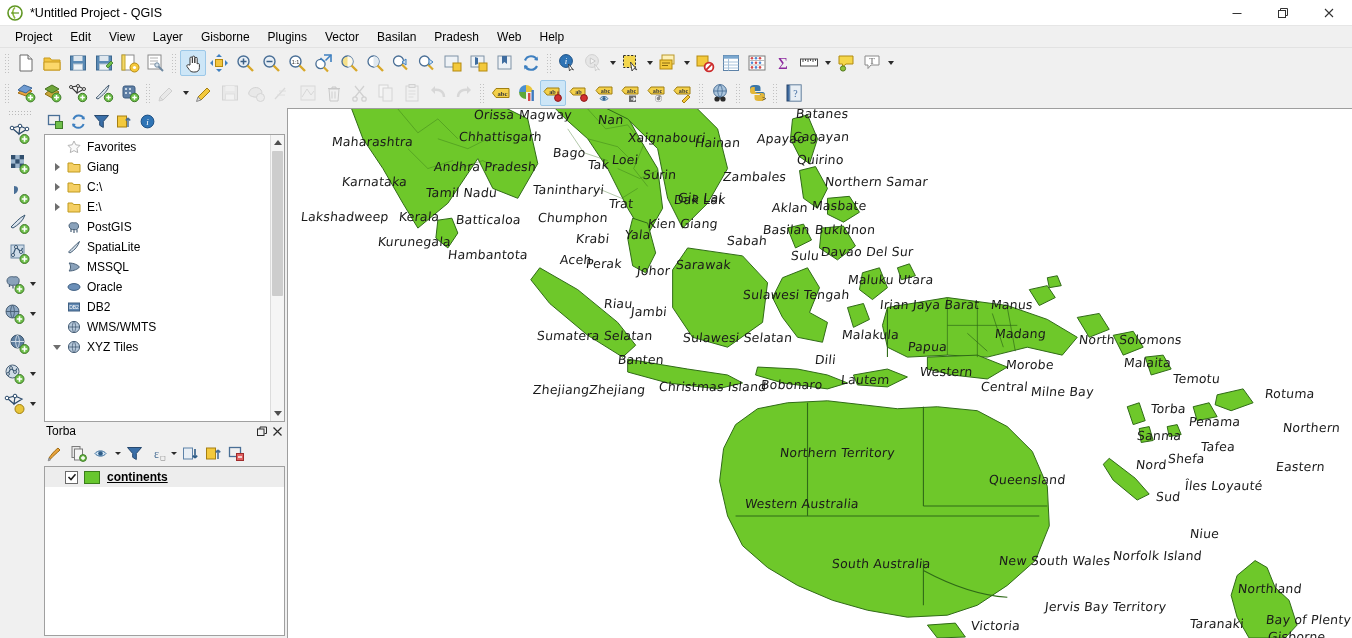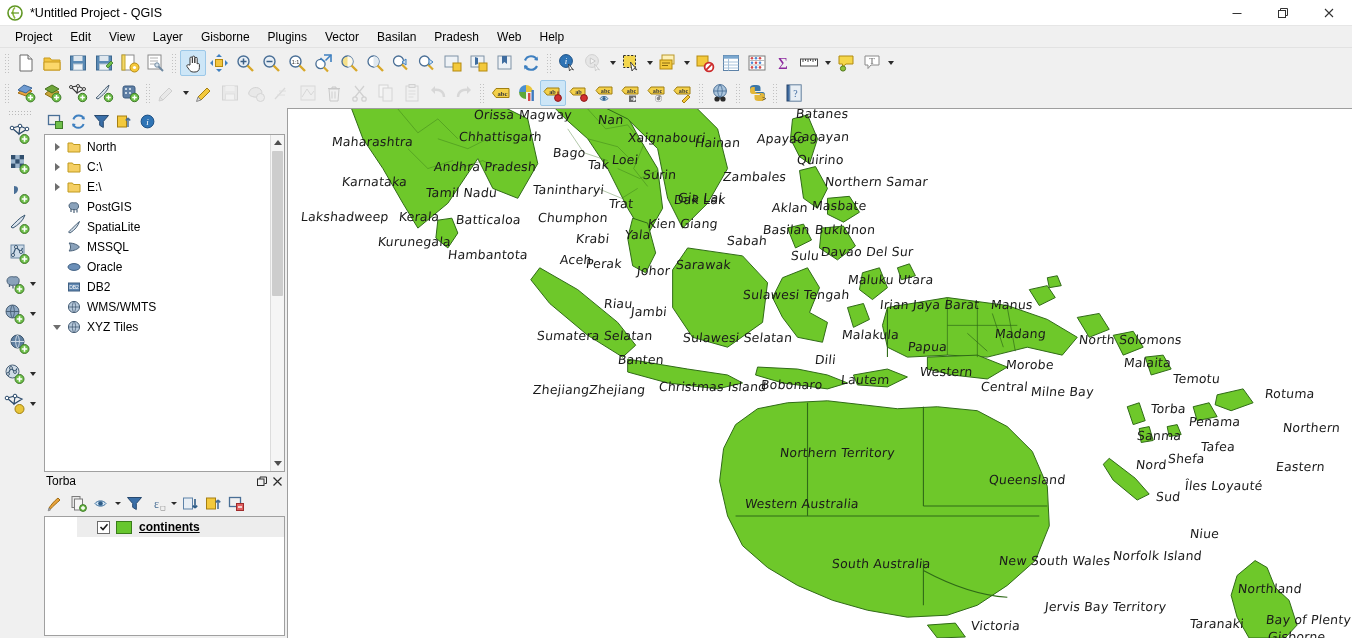--- a/index.html
+++ b/index.html
@@ -141,22 +141,22 @@
     display:flex; flex-direction:column; align-items:center; justify-content:space-between;
     padding: 1px 0;
   }
   .vsarrow { width:13px; height:13px; display:flex; align-items:center; justify-content:center; }
   .vsarrow i { width:0;height:0;border-left:4px solid transparent;border-right:4px solid transparent; }
   .vsarrow.up i { border-bottom:5px solid #505050; }
   .vsarrow.dn i { border-top:5px solid #505050; }
   .vsthumb { position:absolute; right:1px; width:11px; background:#cdcdcd; border-radius:1px; }
 
   .layers-wrap {
-    height: 120px; background:#ffffff; border:1px solid #a0a0a0;
-    margin: 0 2px 2px 4px; overflow:hidden;padding-left:32px;
+    height: 170px; background:#ffffff; border:1px solid #a0a0a0;
+    margin: 0 2px 2px 4px; overflow:hidden;
   }
   .lyrow {
     height: 20px; display:flex; align-items:center; padding-left:20px;
     background:#ededed;
   }
   .lycheck {
     width:13px; height:13px; border:1px solid #6b6b6b; background:#fff;
     display:flex; align-items:center; justify-content:center; flex:none; margin-right:6px;
   }
   .lyswatch { width:16px; height:13px; border:1px solid #3a7d1a; flex:none; margin-right:7px; }
@@ -874,31 +874,40 @@
             <svg width="17" height="17" viewBox="0 0 17 17">
               <circle cx="8.5" cy="8.5" r="6.4" fill="#2f74b5" stroke="#1d5186"></circle>
               <text x="8.5" y="12" font-size="9" text-anchor="middle" fill="#fff" font-style="italic" font-family="Liberation Serif, serif">i</text>
             </svg>
           </div>
         </div>
 
         <div class="tree-wrap">
           <div class="tree">
 
+            <div class="trow">
+              <span class="texp"></span>
+              <span class="tico">
+                <svg width="14" height="14" viewBox="0 0 14 14">
+                    <path d="M7 1 l1.8 3.8 4.2.6 -3 3 .7 4.2 -3.7-2 -3.7 2 .7-4.2 -3-3 4.2-.6 z" fill="#fafafa" stroke="#b4b4b4"></path>
+                  </svg>
+              </span>
+              <span class="tlbl">Favorites</span>
+            </div>
 
             <div class="trow">
               <span class="texp">
                   <i></i>
                 </span>
               <span class="tico">
                 <svg width="14" height="14" viewBox="0 0 14 14">
                     <path d="M1 3 h4.5 l1 1.5 H13 v7.5 H1 z" fill="#f5cf63" stroke="#c09a1e"></path>
                   </svg>
               </span>
-              <span class="tlbl">North</span>
+              <span class="tlbl">Giang</span>
             </div>
 
             <div class="trow">
               <span class="texp">
                   <i></i>
                 </span>
               <span class="tico">
                 <svg width="14" height="14" viewBox="0 0 14 14">
                     <path d="M1 3 h4.5 l1 1.5 H13 v7.5 H1 z" fill="#f5cf63" stroke="#c09a1e"></path>
                   </svg>

